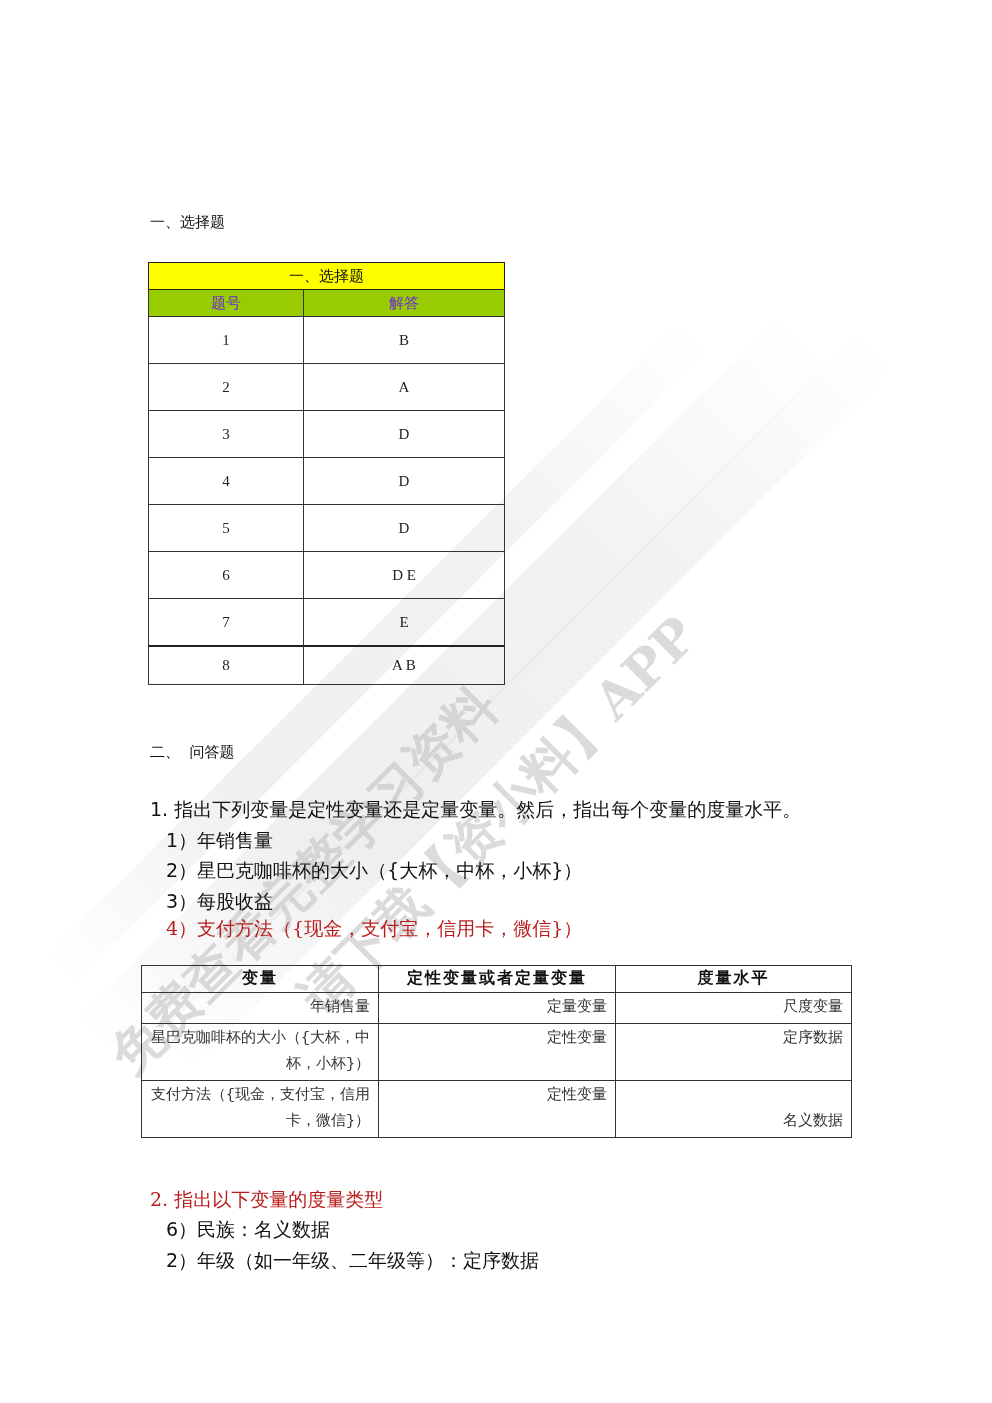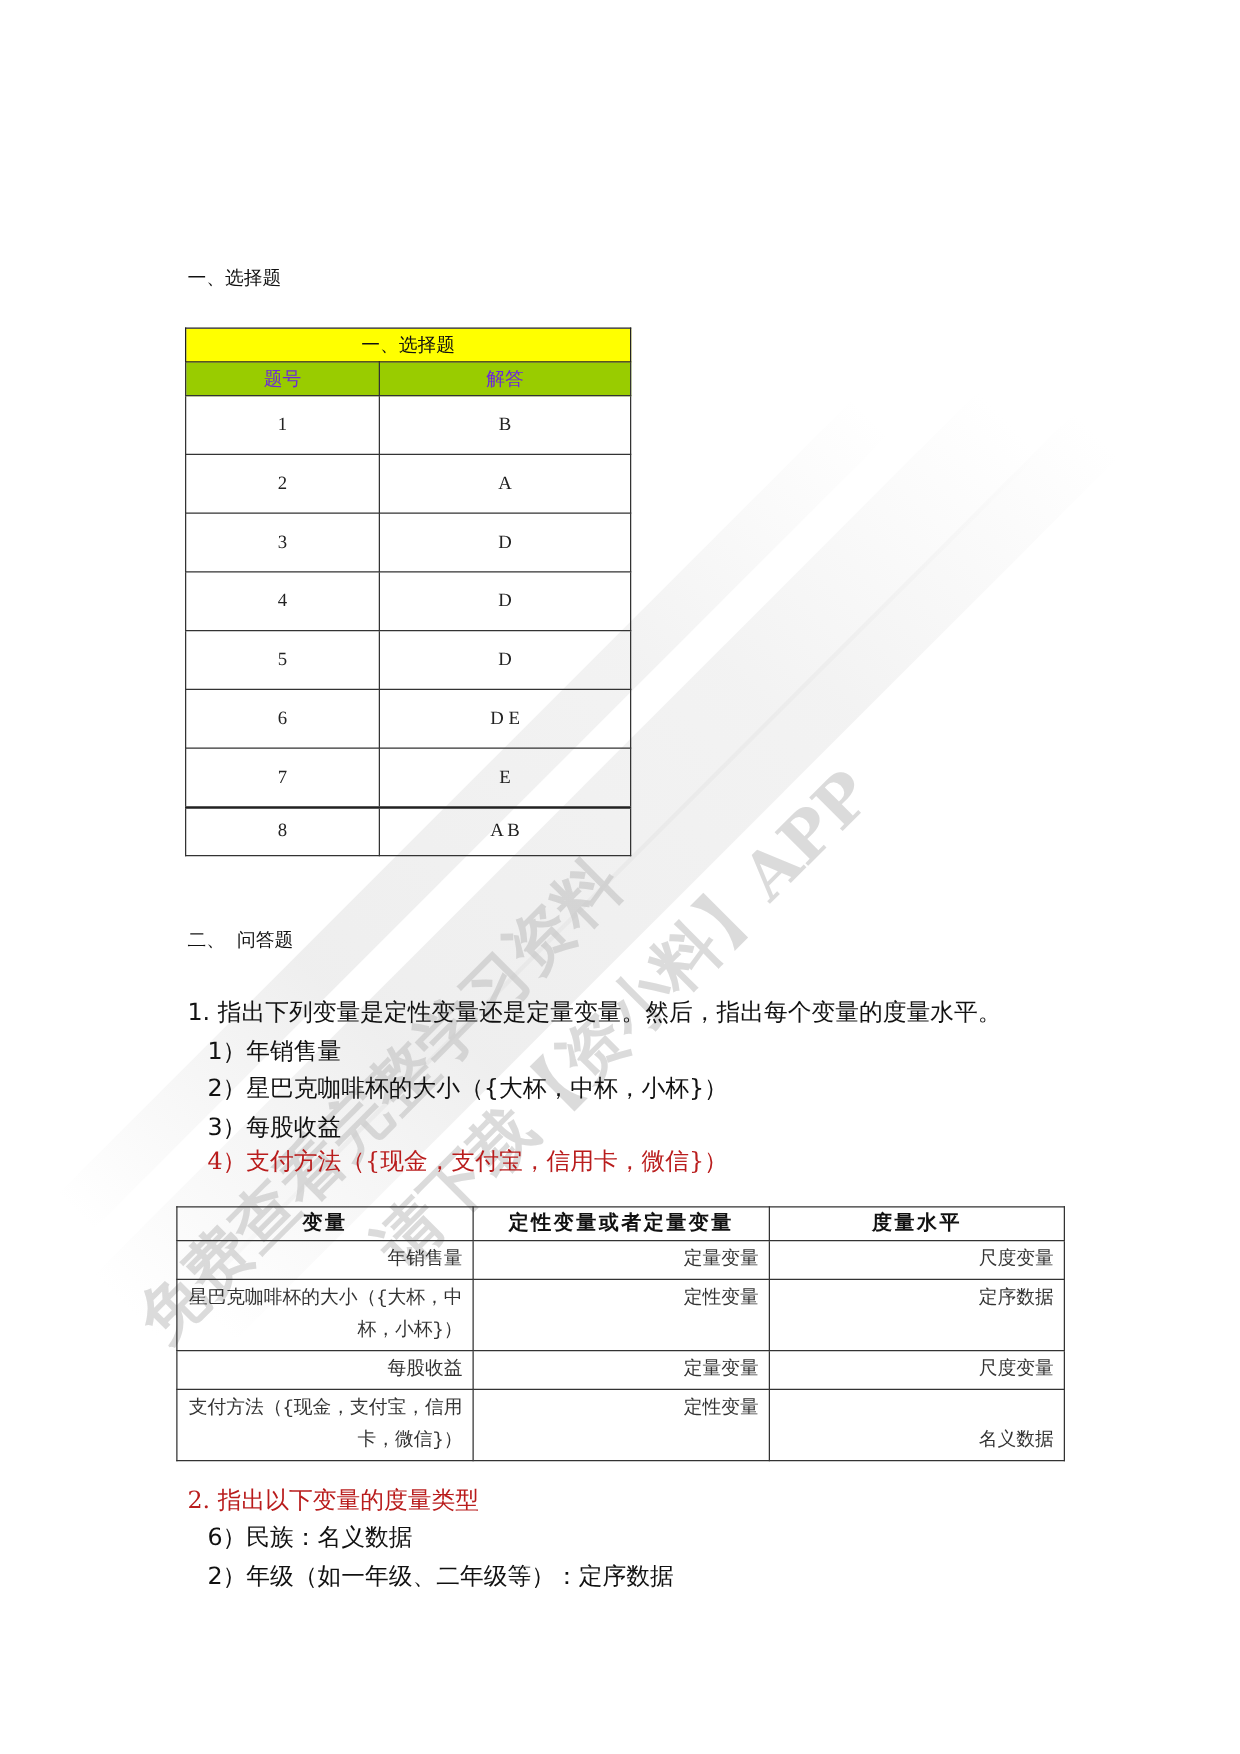--- a/index.html
+++ b/index.html
@@ -125,25 +125,20 @@
       <td>年销售量</td>
       <td>定量变量</td>
       <td>尺度变量</td>
     </tr>
     <tr>
       <td>星巴克咖啡杯的大小（{大杯，中杯，小杯}）</td>
       <td>定性变量</td>
       <td>定序数据</td>
     </tr>
     <tr>
-      <td>每股收益</td>
-      <td>定量变量</td>
-      <td>尺度变量</td>
-    </tr>
-    <tr>
       <td>支付方法（{现金，支付宝，信用卡，微信}）</td>
       <td>定性变量</td>
       <td class="bottom">名义数据</td>
     </tr>
   </tbody>
     </table>
 
   <div class="q-line light" style="left:150px; top:1187px;">2. 指出以下变量的度量类型</div>
   <div class="q-line" style="left:166px; top:1217px;">6）民族：名义数据</div>
   <div class="q-line" style="left:166px; top:1248px;">2）年级（如一年级、二年级等）：定序数据</div>

